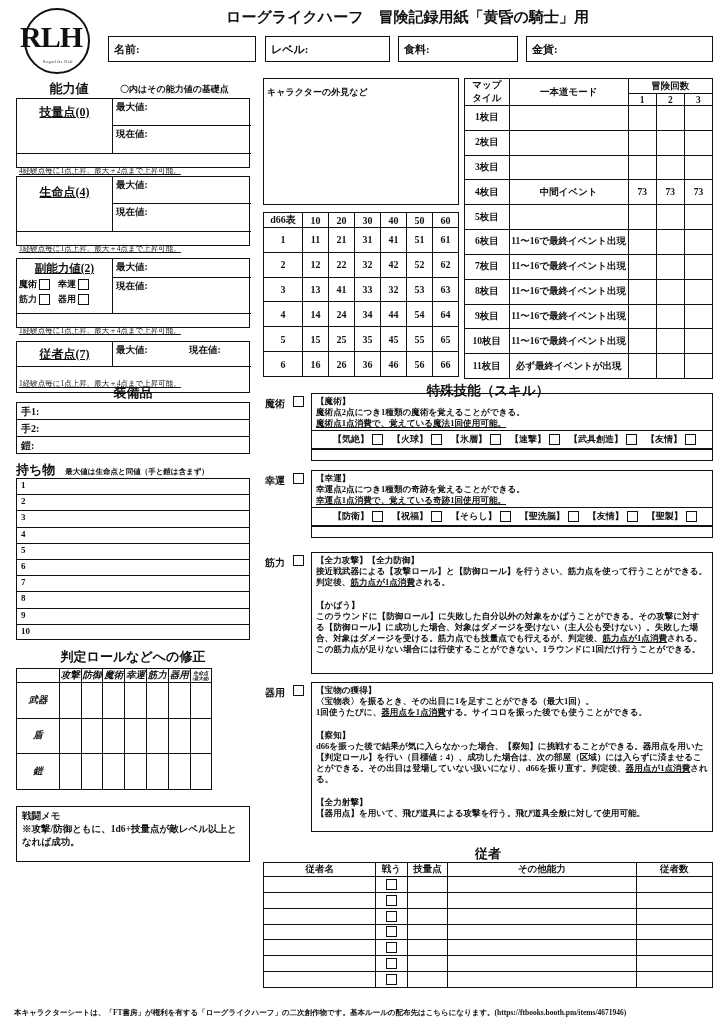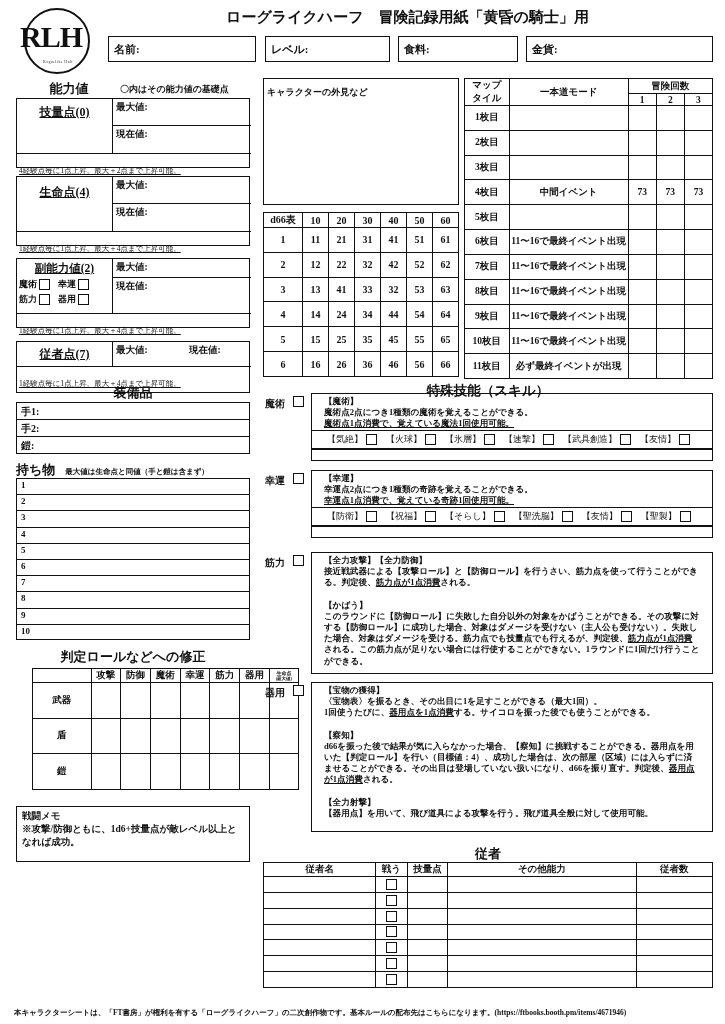--- a/index.html
+++ b/index.html
@@ -130,35 +130,35 @@
     position: absolute;
     font-size: 10px;
     font-weight: bold;
   }
   .skill-body {
     position: absolute;
     border: 1.4px solid #111;
     box-sizing: border-box;
     font-size: 8.6px;
     line-height: 11.2px;
-    padding: 2px 12px;
+    padding: 2px 4px;
     font-weight: bold;
   }
   .u { text-decoration: underline; }
   .hl { text-decoration: underline; font-weight: bold; }
   .chk-row {
     position: absolute;
     border: 1.4px solid #111;
     border-top: none;
     box-sizing: border-box;
     font-size: 9px;
-    font-weight: normal;
+    font-weight: bold;
     display: flex;
     align-items: center;
-    padding-left: 15px;
+    padding-left: 21px;
   }
   .chk-row span.item {
     display: inline-flex;
     align-items: center;
     gap: 3px;
     margin-right: 9px;
     white-space: nowrap;
   }
   #footer-note {
     position: absolute;
@@ -468,21 +468,21 @@
         <div style="height: 16.2px; box-sizing: border-box; font-size: 9px; font-weight: bold; padding: 1px 0px 0px 4px; border-bottom: 1px solid rgb(17, 17, 17);">5</div>
         <div style="height: 16.2px; box-sizing: border-box; font-size: 9px; font-weight: bold; padding: 1px 0px 0px 4px; border-bottom: 1px solid rgb(17, 17, 17);">6</div>
         <div style="height: 16.2px; box-sizing: border-box; font-size: 9px; font-weight: bold; padding: 1px 0px 0px 4px; border-bottom: 1px solid rgb(17, 17, 17);">7</div>
         <div style="height: 16.2px; box-sizing: border-box; font-size: 9px; font-weight: bold; padding: 1px 0px 0px 4px; border-bottom: 1px solid rgb(17, 17, 17);">8</div>
         <div style="height: 16.2px; box-sizing: border-box; font-size: 9px; font-weight: bold; padding: 1px 0px 0px 4px; border-bottom: 1px solid rgb(17, 17, 17);">9</div>
         <div style="height: 16.2px; box-sizing: border-box; font-size: 9px; font-weight: bold; padding: 1px 0px 0px 4px;">10</div>
       </div>
   </div>
 
   <div class="sect-title" style="left:16px; top:648px; width:234px;">判定ロールなどへの修正</div>
-  <div style="position:absolute; left:32px; top:668px; width:267px; height:122px;">
+  <div style="position:absolute; left:16px; top:668px; width:196px; height:122px;font-style:italic;">
     <table style="height:122px; font-size:9.5px;">
       <thead>
         <tr>
           <th style="width:22%;"></th>
           <th>攻撃</th>
           <th>防御</th>
           <th>魔術</th>
           <th>幸運</th>
           <th>筋力</th>
           <th>器用</th>

